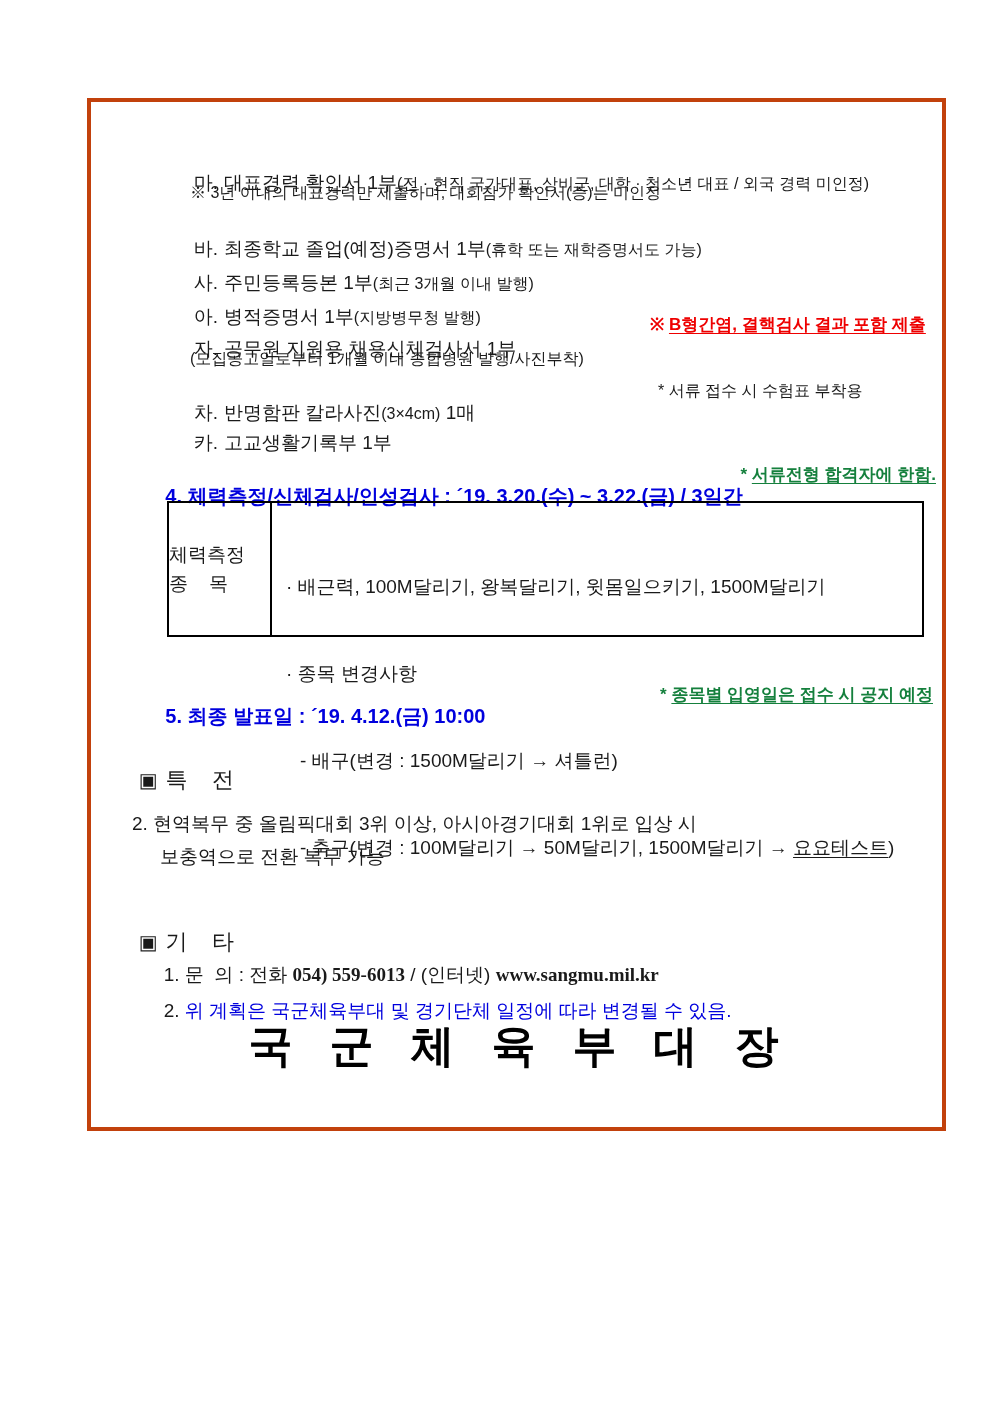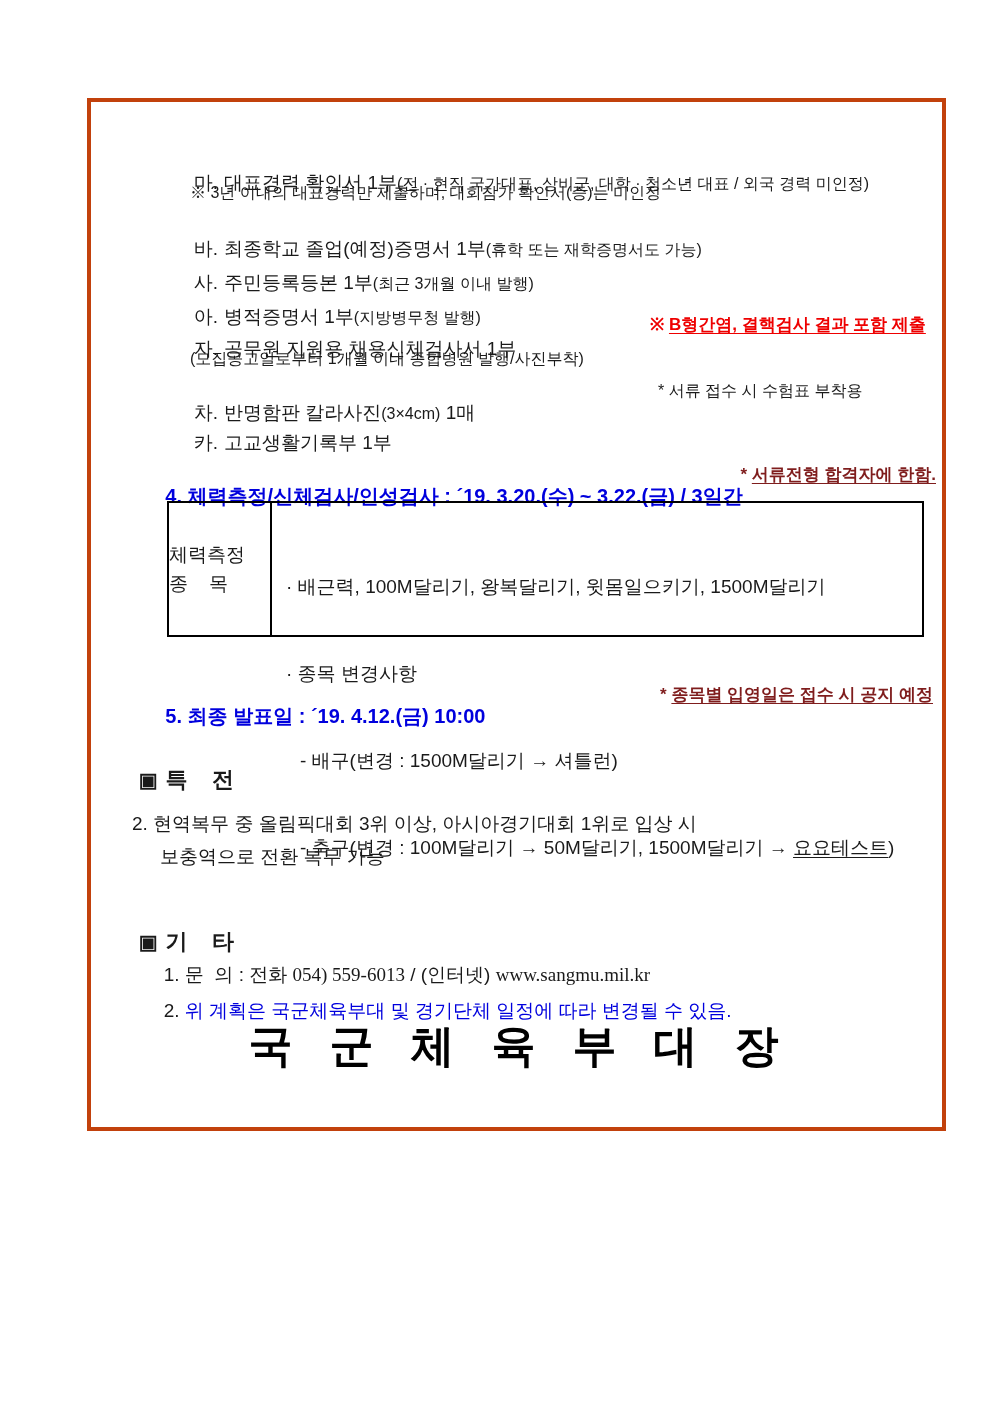--- a/index.html
+++ b/index.html
@@ -6,34 +6,34 @@
   .page{position:relative;width:992px;height:1403px;background:#ffffff;overflow:hidden;
         font-family:"Liberation Sans",sans-serif;color:#1a1a1a;}
   .doc-box{position:absolute;left:87px;top:98px;width:851px;height:1025px;border:4px solid #c2410c;}
   .line{position:absolute;left:71px;right:4px;white-space:pre;font-size:19px;line-height:24px;}
   .lbl{margin-right:6px;}
   .small{font-size:16px;}
   .note-line{position:absolute;left:99px;white-space:pre;font-size:16px;line-height:22px;}
   .red-note{position:absolute;left:488px;top:0;color:#ee0000;font-weight:bold;font-size:17px;white-space:pre;}
   .side-note{position:absolute;left:496px;top:2px;font-size:16px;white-space:pre;}
   .sec-heading{position:absolute;left:41px;right:2px;color:#0000dd;font-weight:bold;font-size:20px;white-space:pre;}
-  .green-note{position:absolute;top:3px;color:#7f1d1d;font-weight:bold;font-size:17px;white-space:pre;}
+  .green-note{position:absolute;top:3px;color:#15803d;font-weight:bold;font-size:17px;white-space:pre;}
   .gn4{right:4px;}
   .gn5{right:7px;margin-left:39px;}
   .u{text-decoration:underline;text-underline-offset:3px;}
   .table{position:absolute;left:76px;top:399px;width:753px;height:132px;border:2px solid #000;display:flex;}
   .t-left{width:101px;border-right:2px solid #000;display:flex;flex-direction:column;
           justify-content:center;align-items:flex-start;font-size:19px;line-height:29px;white-space:pre;}
   .t-right{flex:1;padding:11px 0 16px 14px;font-size:19px;line-height:29px;white-space:pre;}
   .t-indent{padding-left:14px;}
-  .blk-heading{position:absolute;left:11px;font-weight:bold;font-size:22px;white-space:pre;}
+  .blk-heading{position:absolute;left:11px;font-weight:normal;font-size:22px;white-space:pre;}
   .blk-marker{margin-right:8px;font-size:20px;}
   .blk-item{position:absolute;left:41px;font-size:19px;white-space:pre;}
   .blk-wrap{position:absolute;left:69px;font-size:19px;white-space:pre;}
-  .serif{font-family:"Liberation Serif",serif;}
+  .serif{font-family:"Liberation Serif",serif;font-weight:bold;}
   .blue{color:#0000dd;}
   .signature{position:absolute;left:0;width:100%;top:915px;text-align:center;
              font-family:"Liberation Serif",serif;font-weight:bold;font-size:44px;
              letter-spacing:6px;word-spacing:14px;color:#000;white-space:pre;}
 </style>
 </head>
 <body>
 
 <div class="page">
   <div class="doc-box">

